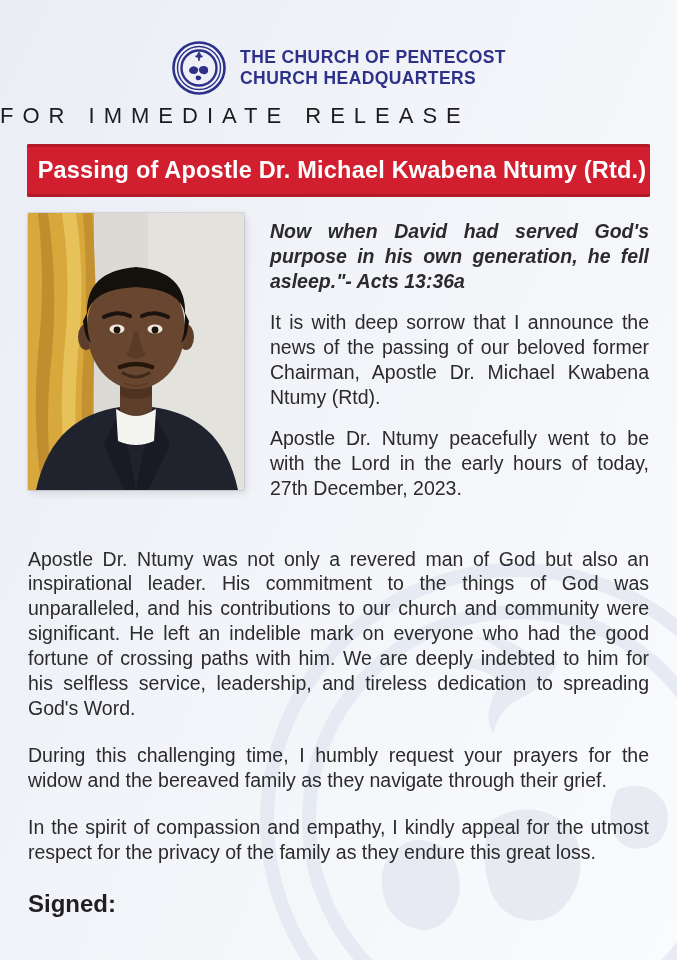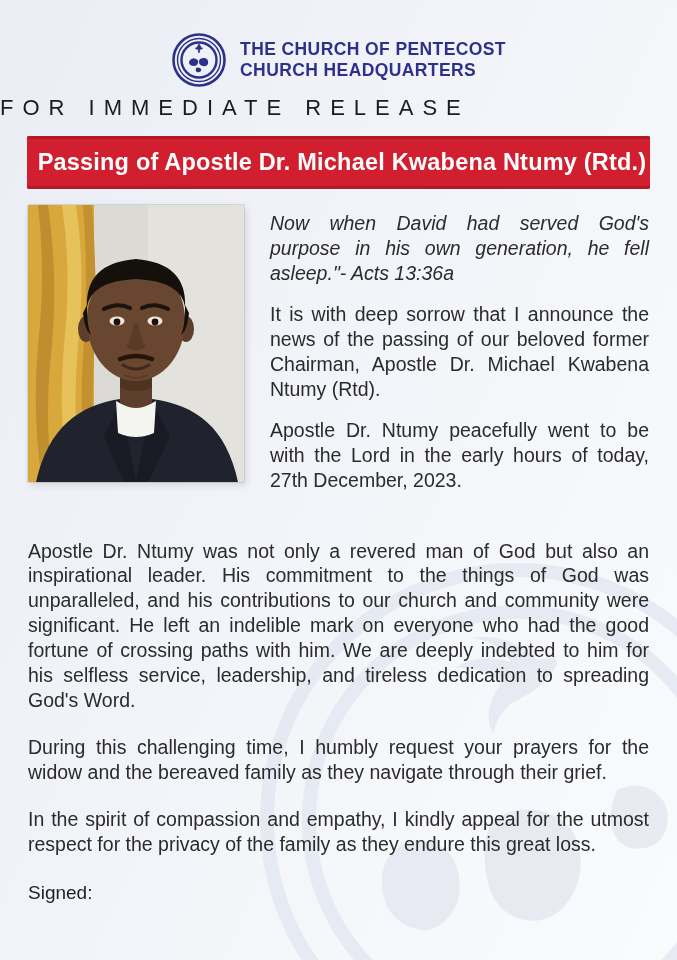--- a/index.html
+++ b/index.html
@@ -19,21 +19,21 @@
     position:absolute;right:-120px;bottom:-140px;
     width:560px;height:560px;
     opacity:.75;
     pointer-events:none;
     z-index:0;
   }
   .content{position:relative;z-index:1;}
 
   
   .header{
-    padding-top:32px;
+    padding-top:40px;
     display:flex;justify-content:center;align-items:center;gap:13px;
   }
   .logo{width:56px;height:56px;flex-shrink:0;}
   .org-name{
     color:#2d3189;
     font-weight:bold;
     font-size:17.5px;
     letter-spacing:.4px;
     line-height:1.22;
   }
@@ -85,26 +85,27 @@
     margin:0 0 16px 0;
     font-size:19.5px;
     line-height:1.28;
     text-align:justify;
     color:#2b2b2b;
   }
   .quote{
     font-style:italic;
     color:#3a3a3a;
     margin-top:6px !important;
+    font-weight:bold;
   }
   .full-section{margin-top:30px;}
   .signed{
     margin-top:24px;
-    font-weight:normal;
-    font-size:19px;
+    font-weight:bold;
+    font-size:24px;
     line-height:1.25;
     color:#1f1f1f;
   }
   .signed div{margin:0;}
 </style>
 </head>
 <body>
 
 <div class="page">
 

